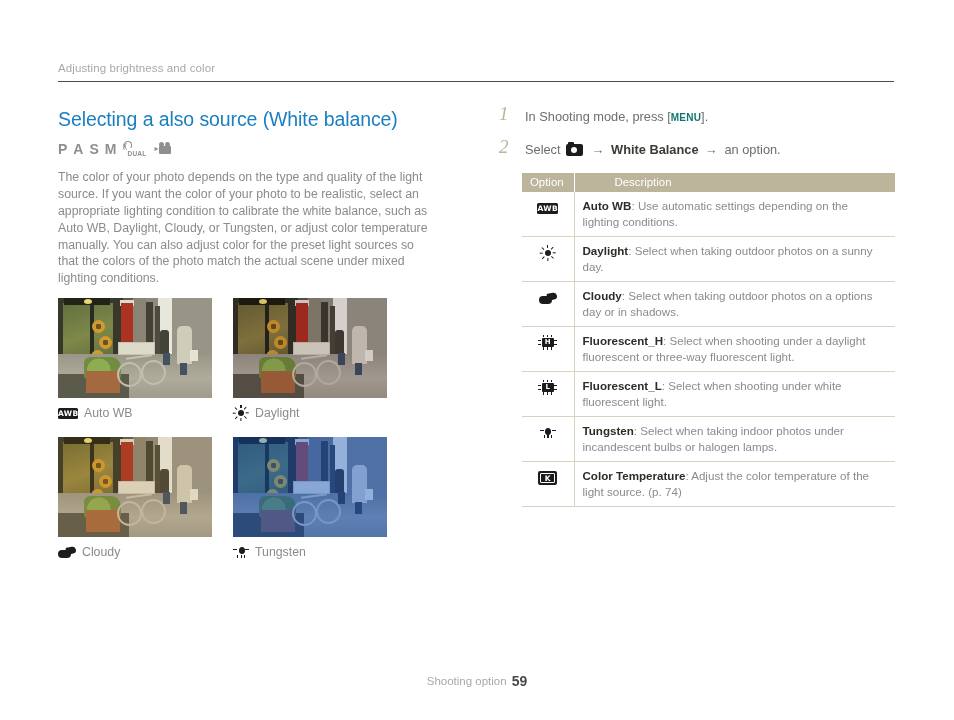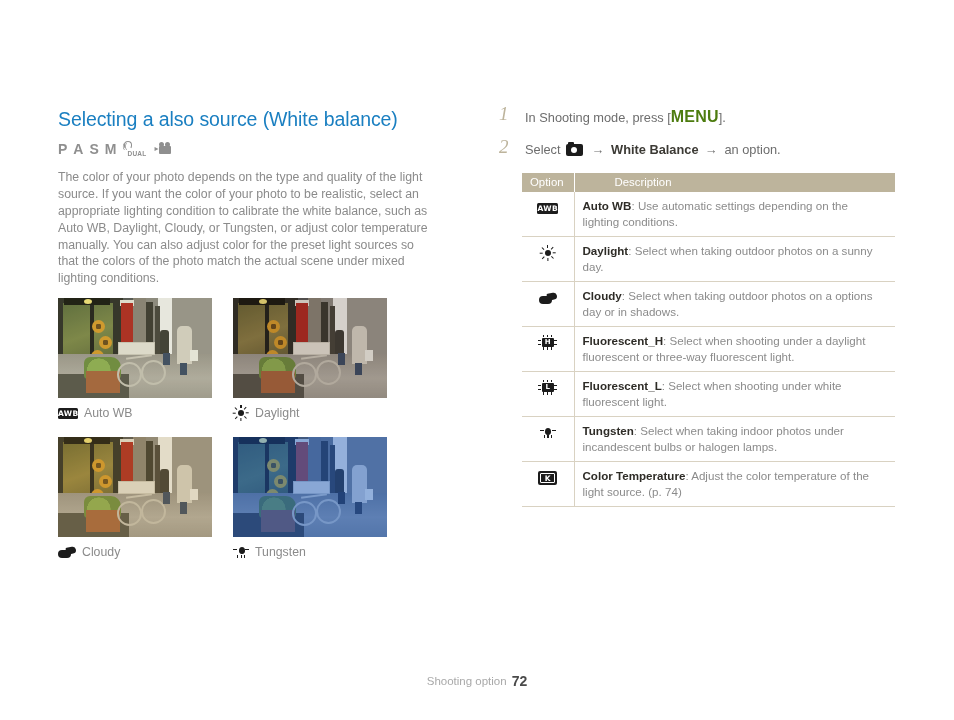--- a/index.html
+++ b/index.html
@@ -283,21 +283,21 @@
   }
   .step + .step { margin-top: 11px; }
   .step .num {
     position: absolute; left: 2px; top: -3px;
     font-family: "Liberation Serif", serif;
     font-style: italic;
     font-size: 19px;
     color: #bdb49c;
   }
   .step strong { color: #3c3a35; font-weight: bold; margin-top: 22px; }
-  .step .menu-kw { color: #4d7c0f; font-weight: bold; font-size: 16px; letter-spacing: 0.2px; }
+  .step .menu-kw { color: #0f766e; font-weight: bold; font-size: 10px; letter-spacing: 0.2px; }
   .ic-cam {
     display: inline-block; position: relative;
     width: 17px; height: 12px;
     background: #1c1c1c;
     border-radius: 2px;
     vertical-align: -2px;
     margin: 0 2px;
   }
   .ic-cam .lens {
     position: absolute; left: 5px; top: 3px; width: 6px; height: 6px;
@@ -389,20 +389,21 @@
     font-size: 14px;
     margin-left: 5px;
     vertical-align: -1px;
   }
 </style>
 </head>
 <body>
 
 <div class="page">
 
+  <div class="running-head">Adjusting brightness and color</div>
 
   <div class="col-left">
     <h1 class="section-title">Selecting a also source (White balance)</h1>
 
     <div class="mode-strip">
       <span class="letter">P</span>
       <span class="letter">A</span>
       <span class="letter">S</span>
       <span class="letter">M</span>
       <span class="icon-dual">
@@ -779,16 +780,16 @@
           </span>
         </td>
         <td>
           <b>Color Temperature</b><span>: Adjust the color temperature of the light source. (p. 74)</span>
         </td>
       </tr>
     </tbody>
   </table>
 
   <div class="footer">
-    <span>Shooting option</span><span class="pg">72</span>
+    <span>Shooting option</span><span class="pg">59</span>
   </div>
 
 </div>
 
 </body></html>

